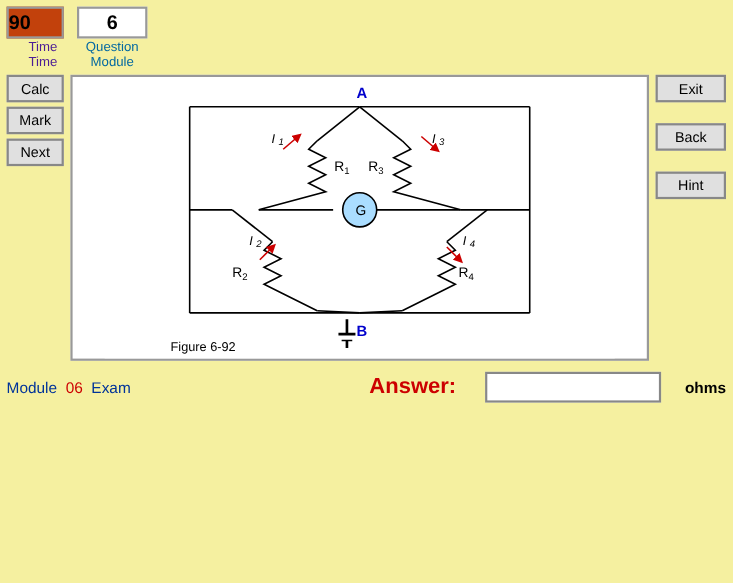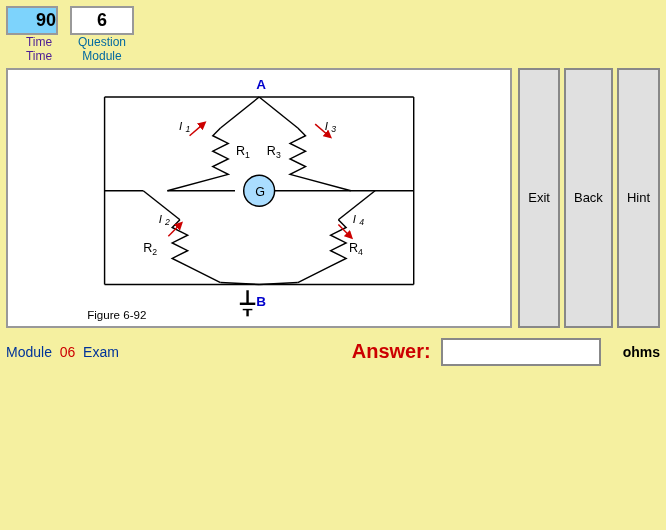--- a/index.html
+++ b/index.html
@@ -29,23 +29,23 @@
 
     .timer-box {
       display: flex;
       flex-direction: column;
       align-items: center;
       margin-right: 6px;
       min-width: 52px;
     }
 
     .timer-value {
-      background: #7dd3fc;
-      border: 2px solid #999;
-      text-align: right;
+      background: #c2410c;
+      border: 2px solid #999;
+      text-align: left;
       font-size: 18px;
       font-weight: bold;
       width: 52px;
       padding: 2px 0;
     }
 
     .timer-label {
       text-align: center;
       font-size: 12px;
       color: #4c1d95;
@@ -96,22 +96,22 @@
     .left-buttons {
       display: flex;
       flex-direction: column;
       gap: 4px;
       margin-right: 6px;
       min-width: 52px;
     }
 
     .right-buttons {
       display: flex;
-      flex-direction: row;
-      gap: 4px;
+      flex-direction: column;
+      gap: 19px;
       margin-left: 6px;
       min-width: 64px;
     }
 
     .btn {
       background: #e0e0e0;
       border: 2px solid #888;
       padding: 3px 8px;
       cursor: pointer;
       font-size: 13px;
@@ -139,21 +139,21 @@
     .module-label {
       font-size: 14px;
       color: #003399;
       margin-right: auto;
     }
 
     .answer-label {
       font-size: 20px;
       font-weight: bold;
       color: #cc0000;
-      margin-right: 10px;
+      margin-right: 26px;
     }
 
     .answer-input {
       width: 160px;
       height: 28px;
       border: 2px solid #888;
       background: #fff;
       font-size: 14px;
       padding: 2px 4px;
     }
@@ -180,20 +180,25 @@
     </div>
     <div class="question-number-box">
       <div class="qnum-value">6</div>
       <div class="qnum-label">
         <span>Question</span><br><span>Module</span>
       </div>
     </div>
   </div>
 
   <div class="mid-section">
+    <div class="left-buttons">
+      <button class="btn">Calc</button>
+      <button class="btn">Mark</button>
+      <button class="btn">Next</button>
+    </div>
 
     <div class="diagram-container">
       <svg width="100%" height="100%" viewBox="0 0 480 265" xmlns="http://www.w3.org/2000/svg">
 
         <rect width="480" height="265" fill="white"></rect>
 
         <text x="237" y="20" font-size="14" fill="#0000cc" font-weight="bold">A</text>
 
         <text x="237" y="244" font-size="14" fill="#0000cc" font-weight="bold">B</text>
 

